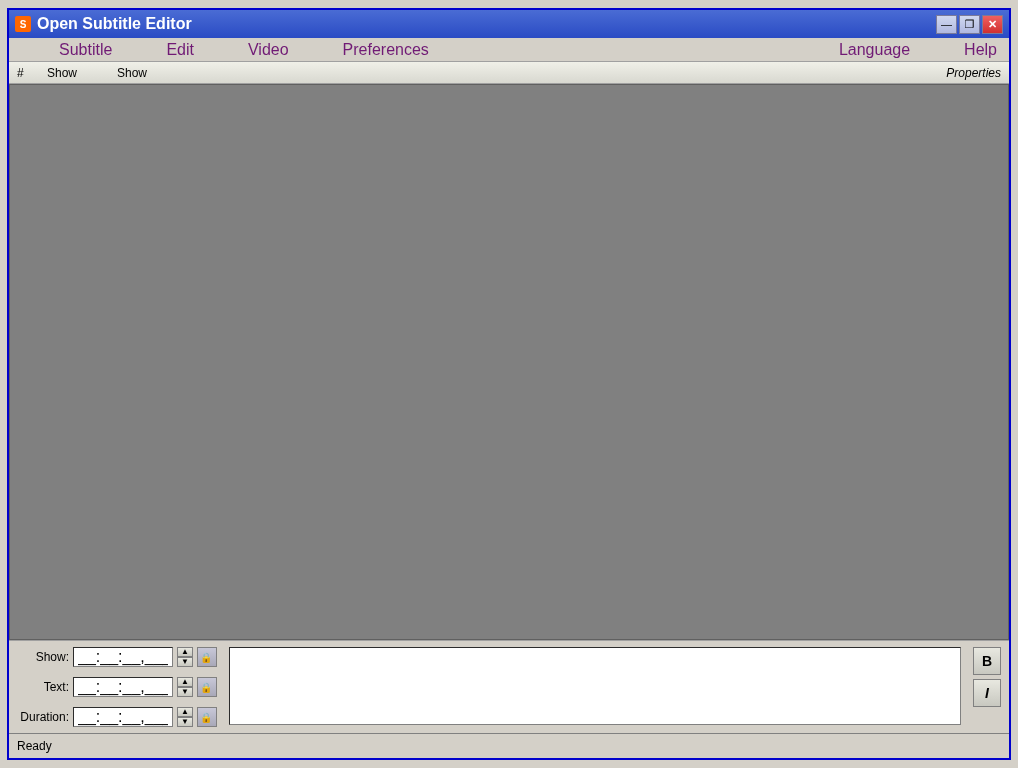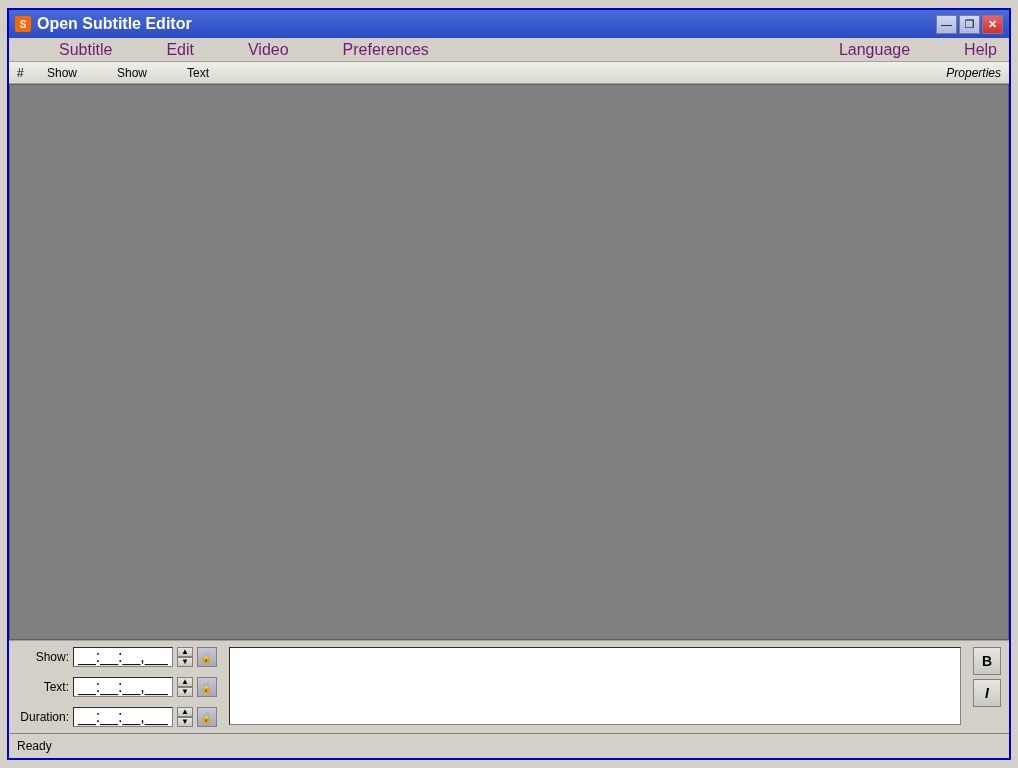--- a/index.html
+++ b/index.html
@@ -288,21 +288,20 @@
     <div class="menu-right">
       <div class="menu-item">Language</div>
       <div class="menu-item">Help</div>
     </div>
   </div>
 
   <div class="table-header">
     <span class="table-header-cell hash">#</span>
     <span class="table-header-cell show">Show</span>
     <span class="table-header-cell hide">Show</span>
-    <span class="table-header-cell text">Text</span>
     <span class="table-header-cell properties">Properties</span>
   </div>
 
   <div class="main-content">
   </div>
 
   <div class="bottom-panel">
     <div class="bottom-row">
 
       <div class="fields-area">

